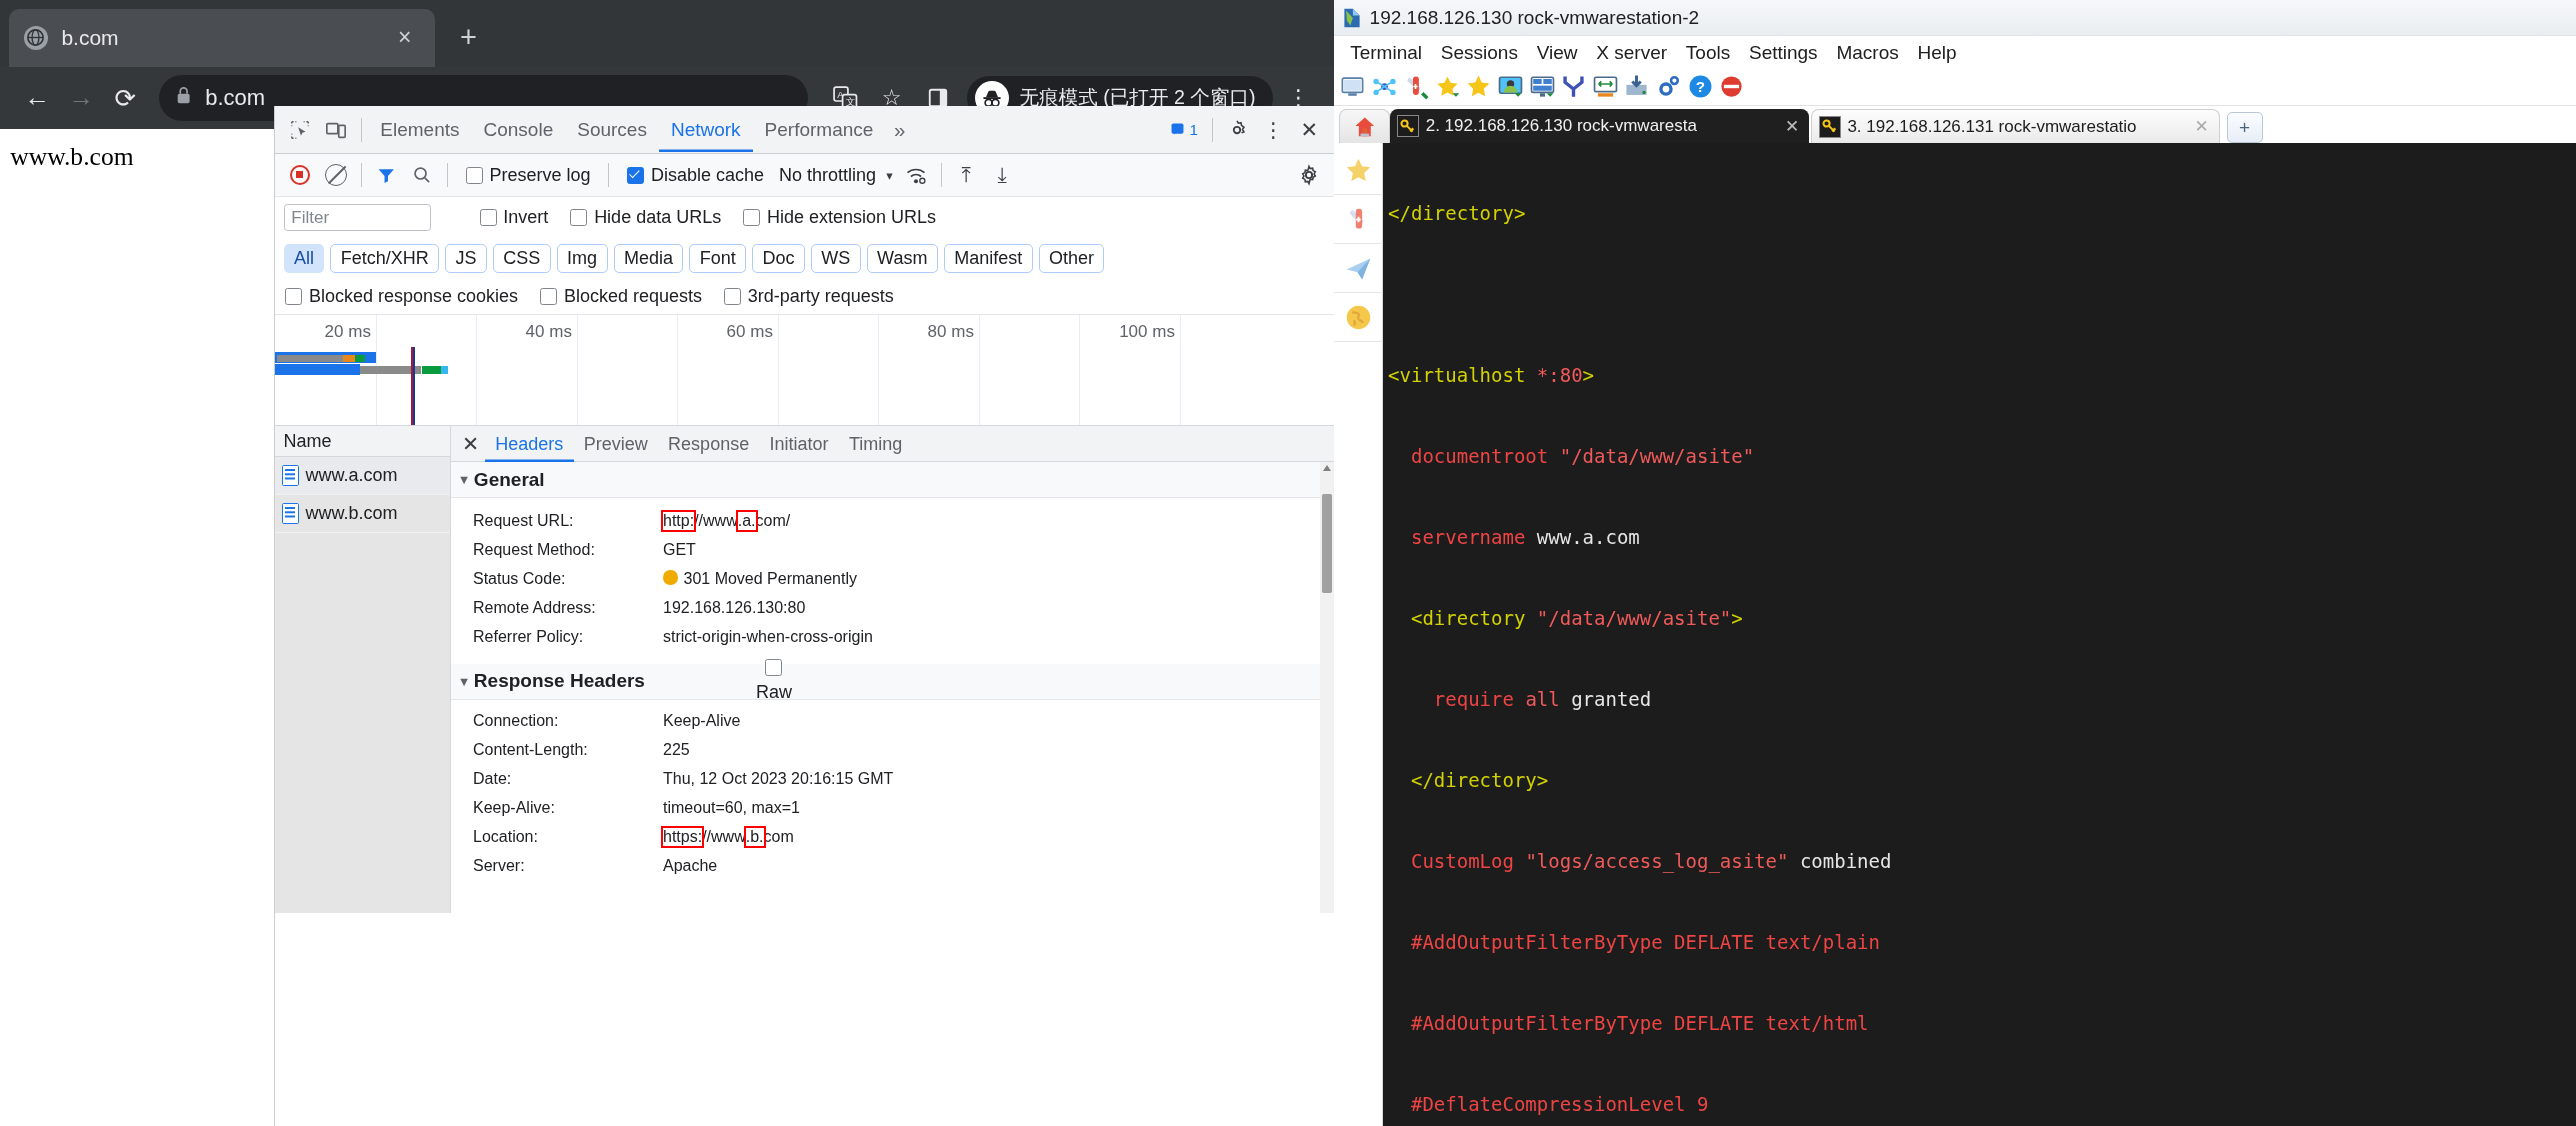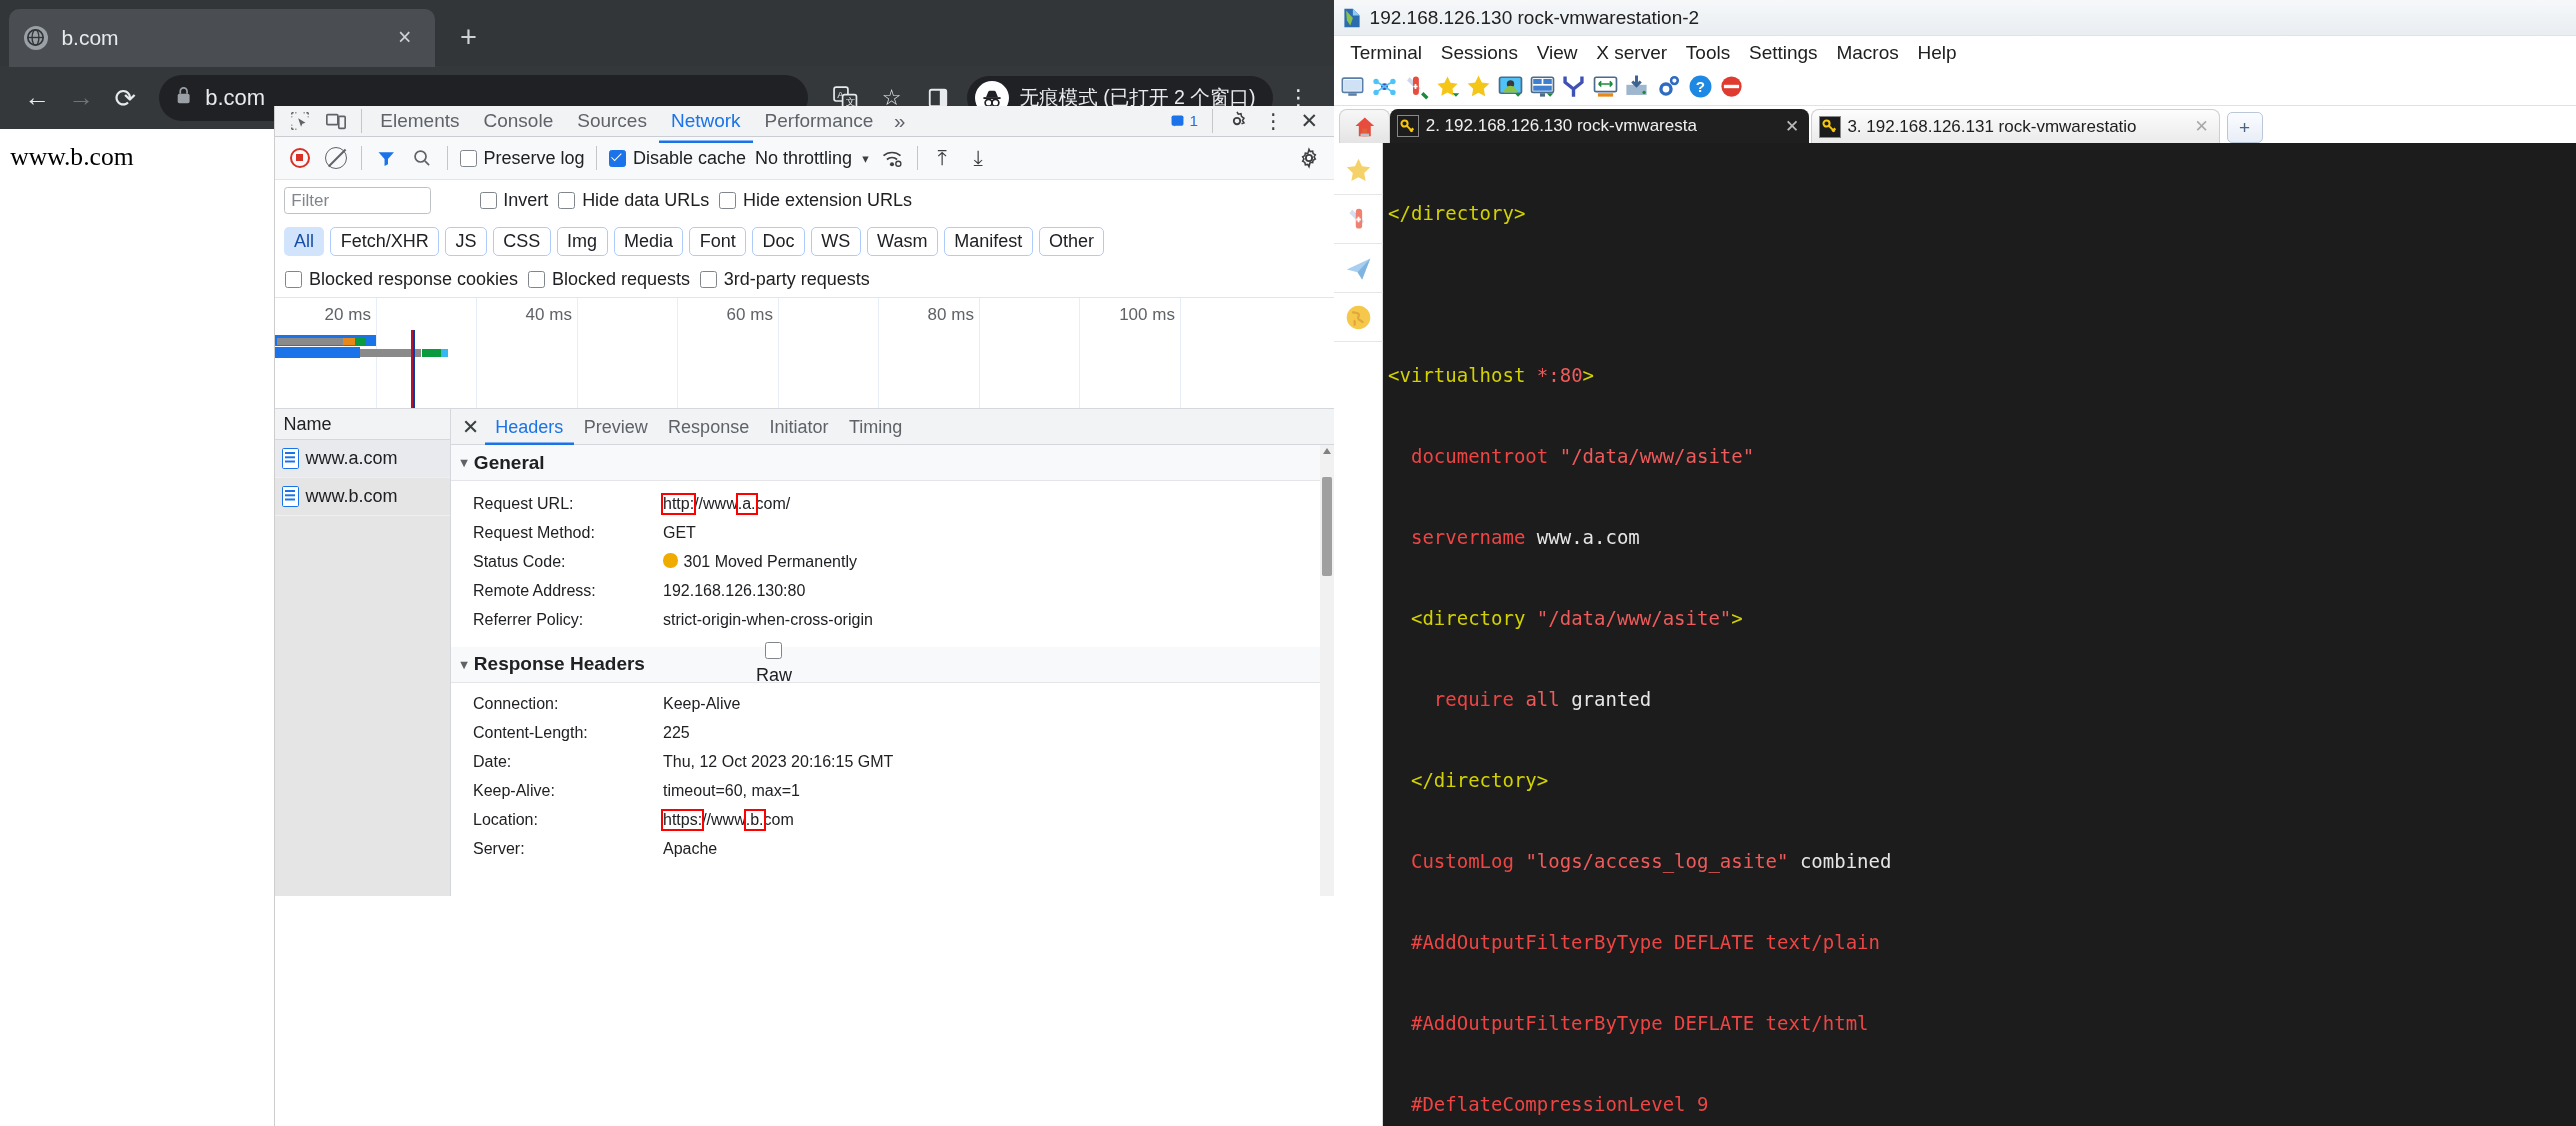--- a/index.html
+++ b/index.html
@@ -94,21 +94,21 @@
   }
 
   
   #devtools {
     position: absolute; left: 274px; top: 106px;
     width: 1060px; height: 1021px;
     background: #fff; border-left: 0.9px solid #cdcdcd;
     font-size: 18px; color: #202124;
   }
   .dt-tabbar {
-    height: 31px; background: #f1f3f4;
+    height: 48px; background: #f1f3f4;
     display: flex; align-items: center; padding: 0 6.8px;
     border-bottom: 0.9px solid #cacdd1;
   }
   .dt-iconbtn {
     width: 36px; height: 36px;
     display: flex; align-items: center; justify-content: center;
     cursor: pointer; flex: 0 0 auto;
   }
   .dt-sep { width: 0.9px; height: 24px; background: #c4c7c9; margin: 0 6.8px; flex: 0 0 auto; }
   .dt-tab {
@@ -150,21 +150,21 @@
     width: 17px; height: 17px; border: 1.7px solid #80868b;
     border-radius: 2.6px; background: #fff; flex: 0 0 auto;
     display: inline-block; vertical-align: middle;
   }
   .cb.checked { background: #1a73e8; border-color: #1a73e8; position: relative; }
   .cb.checked::after {
     content: ''; position: absolute; left: 4.3px; top: 0.9px;
     width: 4.3px; height: 8.5px; border: solid #fff;
     border-width: 0 1.7px 1.7px 0; transform: rotate(45deg);
   }
-  .cb-wrap { display: flex; align-items: center; gap: 6.8px; margin: 0 5px; cursor: pointer; white-space: nowrap; }
+  .cb-wrap { display: flex; align-items: center; gap: 6.8px; margin: 0 11px; cursor: pointer; white-space: nowrap; }
   .cb-wrap span { font-size: 18px; color: #202124; }
 
   .dt-filterbar {
     height: 41px; display: flex; align-items: center;
     padding: 0 8.5px; background: #fff;
   }
   .filter-input {
     width: 147px; height: 27px; border: 0.9px solid #bdc1c6;
     border-radius: 3.4px; padding: 0 6.8px; font-size: 17px;
     color: #80868b; display: flex; align-items: center;

